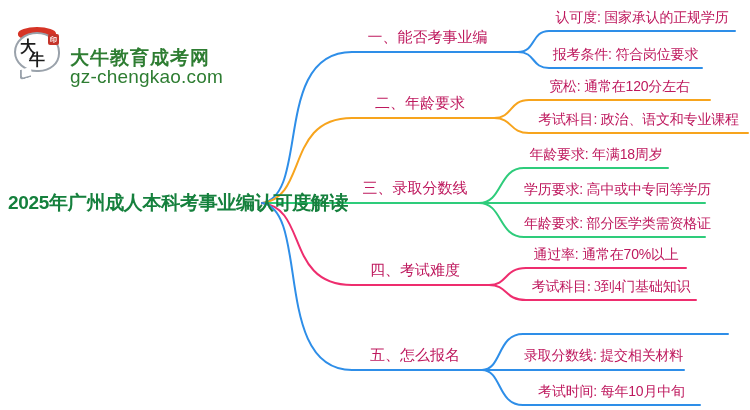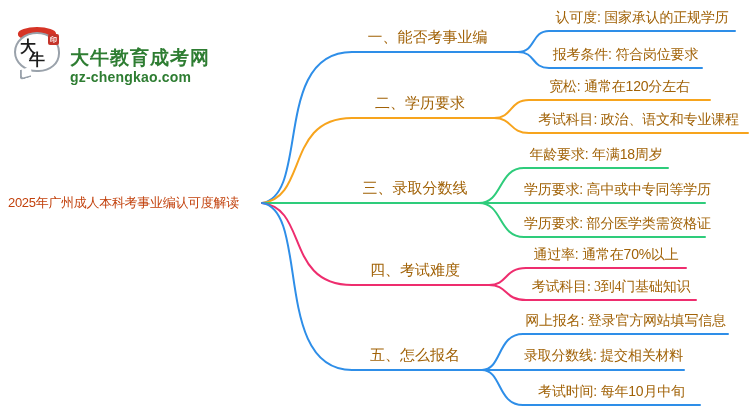--- a/index.html
+++ b/index.html
@@ -1,24 +1,24 @@
 <!DOCTYPE html>
 <html><head>
 <meta charset="utf-8">
 <style>
   html,body{margin:0;padding:0;background:#fff;}
   #stage{
     position:relative;width:750px;height:410px;background:#ffffff;overflow:hidden;
     font-family:"Liberation Sans","DejaVu Sans",sans-serif;
   }
   #wires{position:absolute;left:0;top:0;width:750px;height:410px;}
-  .node{position:absolute;color:#a16207;text-align:center;white-space:nowrap;}
+  .node{position:absolute;color:#be185d;text-align:center;white-space:nowrap;}
   .root-title{
     position:absolute;left:8px;top:192px;width:250px;height:21px;line-height:21px;
-    font-size:13px;font-weight:400;color:#c2410c;text-align:left;letter-spacing:-0.3px;white-space:nowrap;
+    font-size:19px;font-weight:700;color:#15803d;text-align:left;letter-spacing:-0.3px;white-space:nowrap;
   }
   .main{font-size:15px;line-height:20px;font-weight:400;}
   .child{font-size:14px;line-height:19px;font-weight:400;letter-spacing:-0.2px;}
   
   .logo{position:absolute;left:12px;top:14px;display:flex;align-items:center;}
   .logo-mark{position:relative;width:50px;height:48px;flex:0 0 auto;}
   .bubble{
     position:absolute;left:2px;top:6px;width:42px;height:36px;background:#fff;
     border:2px solid #9aa2ab;border-radius:50% 50% 46% 50%;
   }
@@ -31,21 +31,21 @@
     position:absolute;left:6px;top:1px;width:38px;height:13px;border-radius:50% 50% 40% 40%;
   }
   .seal{
     position:absolute;left:36px;top:8px;width:11px;height:11px;border-radius:2px;
     color:#fff;font-size:7px;line-height:11px;text-align:center;font-weight:700;
   }
   .hanzi-top{position:absolute;left:8px;top:11px;font-size:16px;font-weight:700;color:#1c1c1c;}
   .hanzi-bottom{position:absolute;left:17px;top:24px;font-size:16px;font-weight:700;color:#1c1c1c;}
   .brand{margin-left:8px;}
   .brand-name{font-size:19px;font-weight:700;letter-spacing:1px;line-height:22px;}
-  .brand-url{font-size:14px;font-weight:700;line-height:16px;letter-spacing:0.2px;}
+  .brand-url{font-size:19px;font-weight:400;line-height:16px;letter-spacing:0.2px;}
 </style>
 </head>
 <body>
 
 <div id="stage">
 
   <svg id="wires" viewBox="0 0 750 410" xmlns="http://www.w3.org/2000/svg" fill="none" stroke-width="2" stroke-linecap="round">
 
     <path d="M262,203 C310,196 272,52 352,52 H518" stroke="#2E8EE8"></path>
     <path d="M518,52 C536,52 531,31 549,31 H735" stroke="#2E8EE8"></path>
@@ -81,35 +81,34 @@
     </div>
     <div class="brand">
       <div class="brand-name" style="color:#2E7D32;margin-top:33px;">大牛教育成考网</div>
       <div class="brand-url" style="color:#2E7D32;">gz-chengkao.com</div>
     </div>
   </div>
 
   <div class="root-title">2025年广州成人本科考事业编认可度解读</div>
 
   <div class="node main" style="left:340px;top:27px;width:175px;">一、能否考事业编</div>
-  <div class="node main" style="left:345px;top:93px;width:150px;">二、学历要求</div>
+  <div class="node main" style="left:345px;top:93px;width:150px;">二、年龄要求</div>
   <div class="node main" style="left:350px;top:178px;width:130px;">三、录取分数线</div>
   <div class="node main" style="left:350px;top:260px;width:130px;">四、考试难度</div>
   <div class="node main" style="left:350px;top:345px;width:130px;">五、怎么报名</div>
 
   <div class="node child" style="left:549px;top:8px;width:186px;">认可度: 国家承认的正规学历</div>
   <div class="node child" style="left:549px;top:45px;width:153px;">报考条件: 符合岗位要求</div>
 
   <div class="node child" style="left:529px;top:77px;width:181px;">宽松: 通常在120分左右</div>
   <div class="node child" style="left:529px;top:110px;width:219px;">考试科目: 政治、语文和专业课程</div>
 
   <div class="node child" style="left:524px;top:145px;width:144px;">年龄要求: 年满18周岁</div>
   <div class="node child" style="left:524px;top:180px;width:181px;">学历要求: 高中或中专同等学历</div>
-  <div class="node child" style="left:524px;top:214px;width:181px;">学历要求: 部分医学类需资格证</div>
+  <div class="node child" style="left:524px;top:214px;width:181px;">年龄要求: 部分医学类需资格证</div>
 
   <div class="node child" style="left:526px;top:245px;width:160px;">通过率: 通常在70%以上</div>
   <div class="node child" style="left:526px;top:277px;width:170px;font-family:Liberation Serif, serif;">考试科目: 3到4门基础知识</div>
 
-  <div class="node child" style="left:523px;top:311px;width:205px;">网上报名: 登录官方网站填写信息</div>
   <div class="node child" style="left:523px;top:346px;width:161px;">录取分数线: 提交相关材料</div>
   <div class="node child" style="left:523px;top:382px;width:177px;">考试时间: 每年10月中旬</div>
 
 </div>
 
 </body></html>

